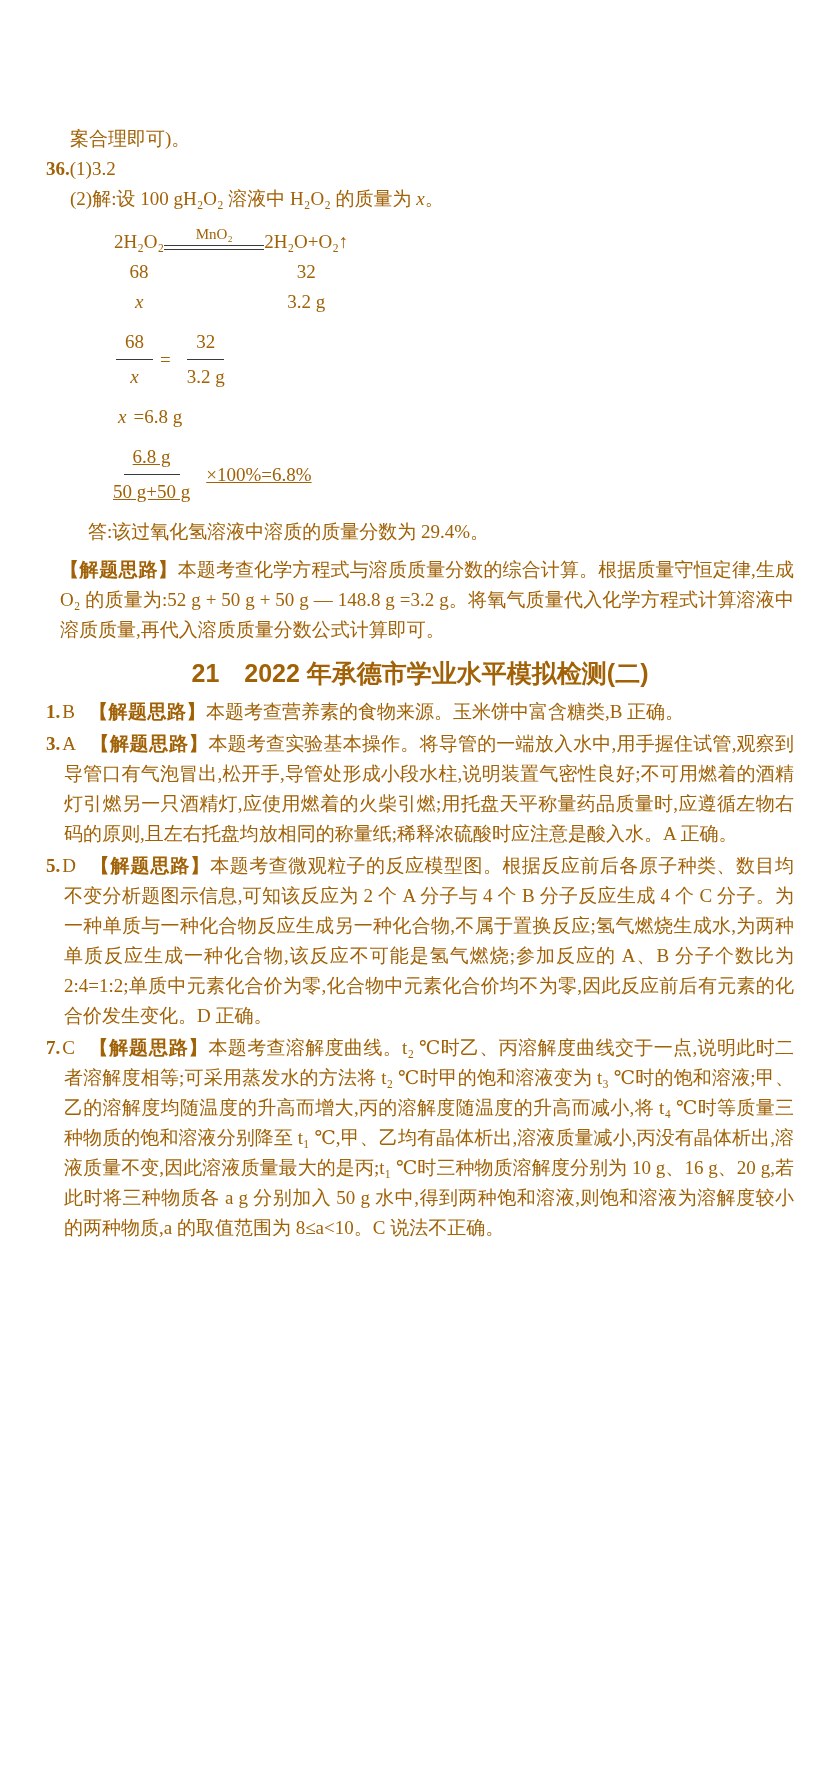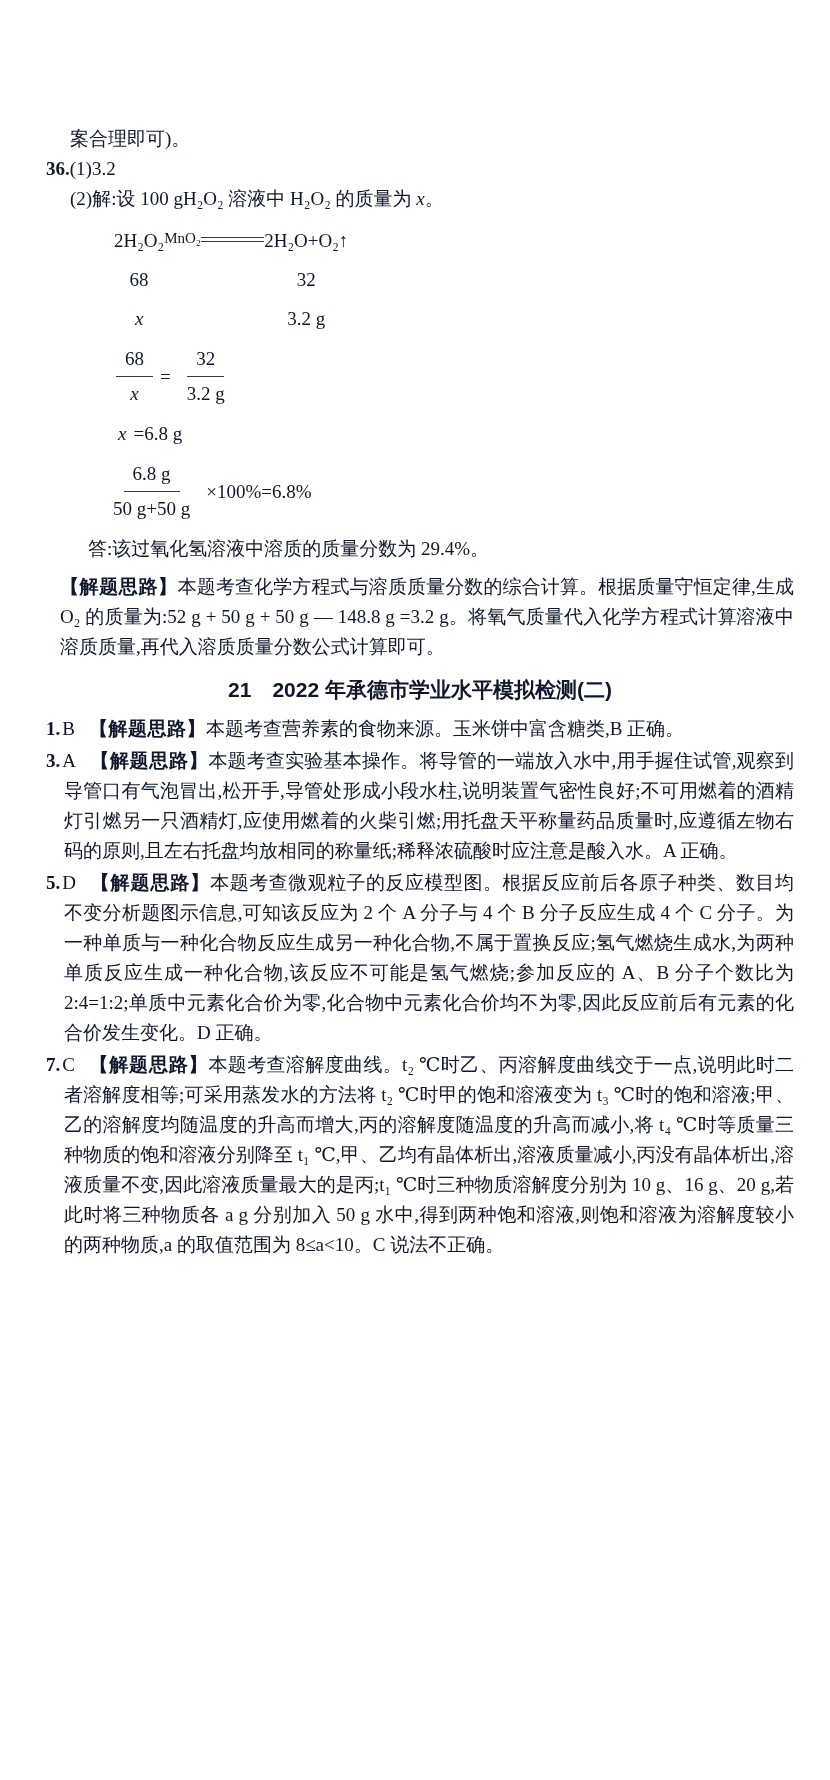--- a/index.html
+++ b/index.html
@@ -4,78 +4,78 @@
 <style>
   html,body{margin:0;padding:0;background:#ffffff;}
   .page{
     position:relative;
     width:830px;height:1523px;
     box-sizing:border-box;
     padding:124px 36px 8px 46px;
     font-family:"Liberation Serif","DejaVu Serif",serif;
     font-size:19px;
     line-height:30px;
-    color:#0f172a;
+    color:#a16207;
     overflow:hidden;
   }
   .line{margin:0;}
   .cont{margin-left:24px;}
   .q36head{margin-top:0;}
   .bnum{font-weight:bold;}
   .ans{margin:0 14px 0 2px;}
   .blabel{
     font-weight:bold;
     font-family:"Liberation Sans","DejaVu Sans",sans-serif;
     letter-spacing:0.5px;
   }
   .var{font-style:italic;}
 
   
   .eq-grid{
     display:grid;
     grid-template-columns:max-content 100px max-content;
-    row-gap:9px;
+    row-gap:0;
     margin:12px 0 8px 68px;
     align-items:end;
     text-align:center;
   }
   .cstack{
-    display:flex;flex-direction:row;align-items:center;
+    display:flex;flex-direction:column;align-items:center;
     align-self:end;margin-bottom:7px;
   }
   .cat{font-size:15px;line-height:17px;margin-bottom:2px;}
   .dbl{
     width:100px;height:5px;box-sizing:border-box;
     border-top:1.7px solid #3a3a3a;
     border-bottom:1.7px solid #3a3a3a;
   }
   .ccell{text-align:center;}
 
   
   .math-line{
     display:flex;align-items:center;gap:7px;
     margin:10px 0;
   }
   .ml-prop{margin-left:70px;}
   .ml-x{margin-left:72px;}
-  .ml-pct{margin-left:58px;}
+  .ml-pct{margin-left:58px;text-decoration:underline;}
   .frac{display:inline-flex;flex-direction:column;align-items:center;}
   .frac .num{padding:0 9px 2px;border-bottom:1.7px solid #3a3a3a;}
   .frac .den{padding:2px 9px 0;}
   .answer-line{margin:10px 0 8px 42px;}
 
   .para36{
     margin:6px 0 0 14px;
     text-align:justify;
   }
   .sec-title{
     text-align:center;
     font-weight:bold;
     font-family:"Liberation Sans","DejaVu Sans",sans-serif;
-    font-size:21px;
+    font-size:25px;
     line-height:32px;
     margin:12px 0 8px;
   }
   .item{
     padding-left:18px;
     text-indent:-18px;
     text-align:justify;
     margin-bottom:2px;
   }
 </style>

